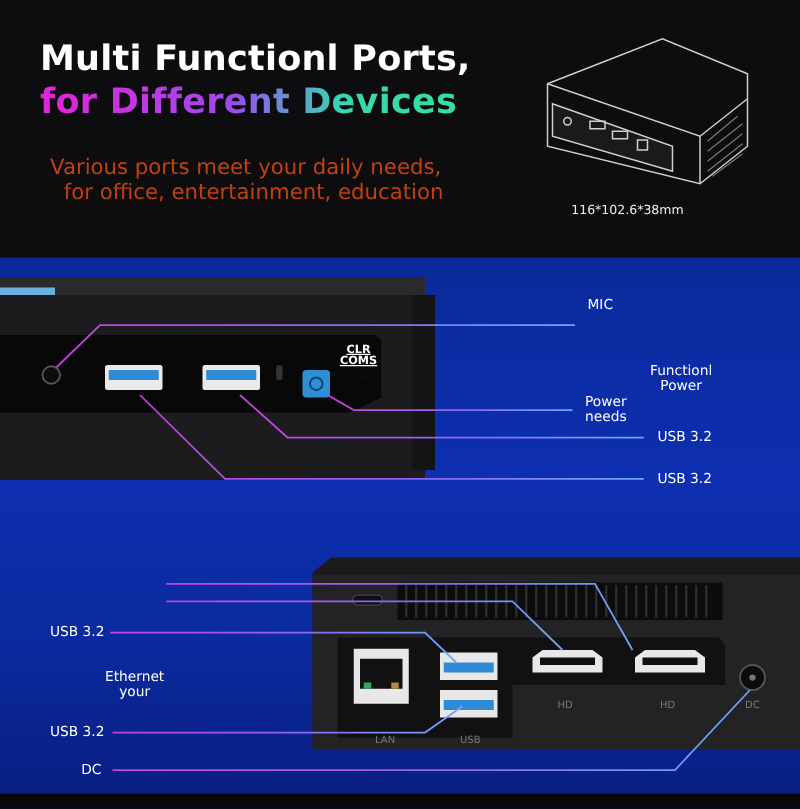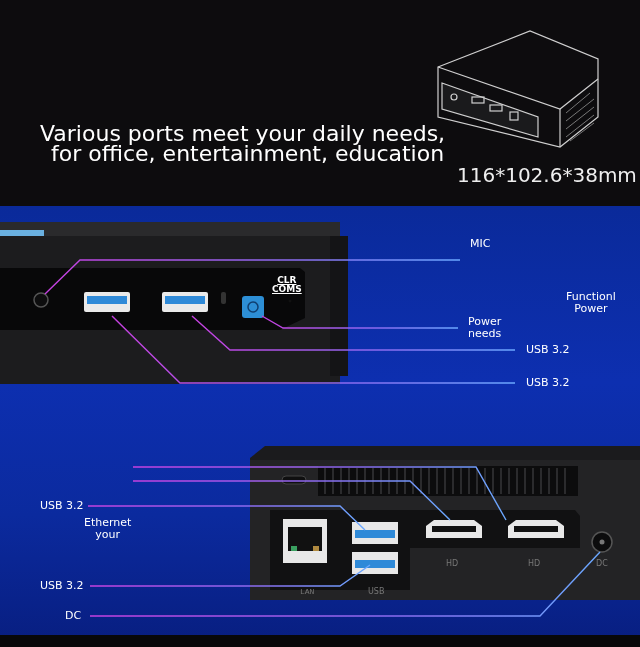--- a/index.html
+++ b/index.html
@@ -1,34 +1,38 @@
 <!DOCTYPE html>
 <html><head>
 <meta charset="utf-8">
 <style>
   html, body { margin:0; padding:0; }
   body { width:640px; height:647px; overflow:hidden; background:#0b0a0c; font-family:"Liberation Sans", sans-serif; position:relative; }
   .top { position:absolute; left:0; top:0; width:640px; height:206px; background:#0d0c0e; }
   .headline { position:absolute; left:32px; top:30px; font-weight:bold; font-size:28px; line-height:34px; color:#fff; letter-spacing:0.2px; font-family:"DejaVu Sans", sans-serif; }
   .headline .l2 { display:block; }
   .grad { background:linear-gradient(90deg,#e423d6 0%,#9b4cf0 45%,#36d7b0 70%,#33e0a0 100%); -webkit-background-clip:text; background-clip:text; color:transparent; }
-  .sub { position:absolute; left:40px; top:124px; font-size:22px; line-height:20px; color:#ffffff; font-family:"DejaVu Sans", sans-serif; }
+  .sub { position:absolute; left:40px; top:124px; font-size:17px; line-height:20px; color:#c2410c; font-family:"DejaVu Sans", sans-serif; }
   .sub span { display:block; }
   .sub .s2 { padding-left:11px; }
-  .dims { position:absolute; left:457px; top:163px; font-size:20px; color:#eee; font-family:"DejaVu Sans", sans-serif; }
+  .dims { position:absolute; left:457px; top:163px; font-size:10px; color:#eee; font-family:"DejaVu Sans", sans-serif; }
   .iso { position:absolute; left:430px; top:25px; }
   .blue { position:absolute; left:0; top:206px; width:640px; height:441px; background:linear-gradient(180deg,#0a2a9a 0%,#0d2fb0 40%,#0b2a9e 70%,#081e80 100%); }
   .bottom-bar { position:absolute; left:0; top:635px; width:640px; height:12px; background:#08080a; }
   .lbl { position:absolute; color:#fff; font-size:11px; font-family:"DejaVu Sans", sans-serif; line-height:12px; text-align:center; }
   svg.lines { position:absolute; left:0; top:0; }
 </style>
 </head>
 <body>
 
 <div class="top">
+  <div class="headline">
+    <span class="l1">Multi Functionl Ports,</span>
+    <span class="l2 grad">for Different Devices</span>
+  </div>
   <div class="sub">
     <span>Various ports meet your daily needs,</span>
     <span class="s2">for office, entertainment, education</span>
   </div>
   <svg class="iso" width="180" height="130" viewBox="0 0 180 130">
     <g fill="none" stroke="#cfcfcf" stroke-width="1.2">
       <path d="M8 42 L100 6 L168 34 L168 92 L130 122 L8 92 Z"></path>
       <path d="M8 42 L130 84 L168 54"></path>
       <path d="M130 84 L130 122"></path>
       <path d="M12 58 L108 92 L108 112 L12 84 Z" fill="#1a1a1c"></path>
@@ -117,38 +121,38 @@
   <path d="M90 586 L340 586 L370 565" stroke="url(#mg)" stroke-width="1.4" fill="none"></path>
   <path d="M90 616 L540 616 L600 552" stroke="url(#mg)" stroke-width="1.4" fill="none"></path>
 </svg>
 
 <div class="lbl" style="left:272px;top:276px;font-size:9px;font-weight:bold;line-height:9px;text-decoration:underline;">
   <span>CLR</span><br>
   <span>COMS</span>
 </div>
 
 <div class="lbl" style="left:470px;top:238px;">MIC</div>
-<div class="lbl" style="left:520px;top:291px;margin-left:46px;">
+<div class="lbl" style="left:520px;top:291px;">
   <span>Functionl</span><br>
   <span>Power</span>
 </div>
 <div class="lbl" style="left:468px;top:316px;text-align:center;">
   <span>Power</span><br>
   <span>needs</span>
 </div>
 <div class="lbl" style="left:526px;top:344px;">USB 3.2</div>
 <div class="lbl" style="left:526px;top:377px;">USB 3.2</div>
 
 <div class="lbl" style="left:40px;top:500px;">USB 3.2</div>
-<div class="lbl" style="left:84px;top:517px;">
+<div class="lbl" style="left:84px;top:536px;">
   <span>Ethernet</span><br>
   <span>your</span>
 </div>
 <div class="lbl" style="left:40px;top:580px;">USB 3.2</div>
 <div class="lbl" style="left:65px;top:610px;">DC</div>
 
-<div class="lbl" style="left:300px;top:586px;font-size:8px;color:#777;font-family:Liberation Mono, monospace;">LAN</div>
+<div class="lbl" style="left:300px;top:586px;font-size:8px;color:#777;">LAN</div>
 <div class="lbl" style="left:368px;top:586px;font-size:8px;color:#777;">USB</div>
 <div class="lbl" style="left:446px;top:558px;font-size:8px;color:#777;">HD</div>
 <div class="lbl" style="left:528px;top:558px;font-size:8px;color:#777;">HD</div>
 <div class="lbl" style="left:596px;top:558px;font-size:8px;color:#777;">DC</div>
 
 <div class="bottom-bar"></div>
 
 </body></html>

